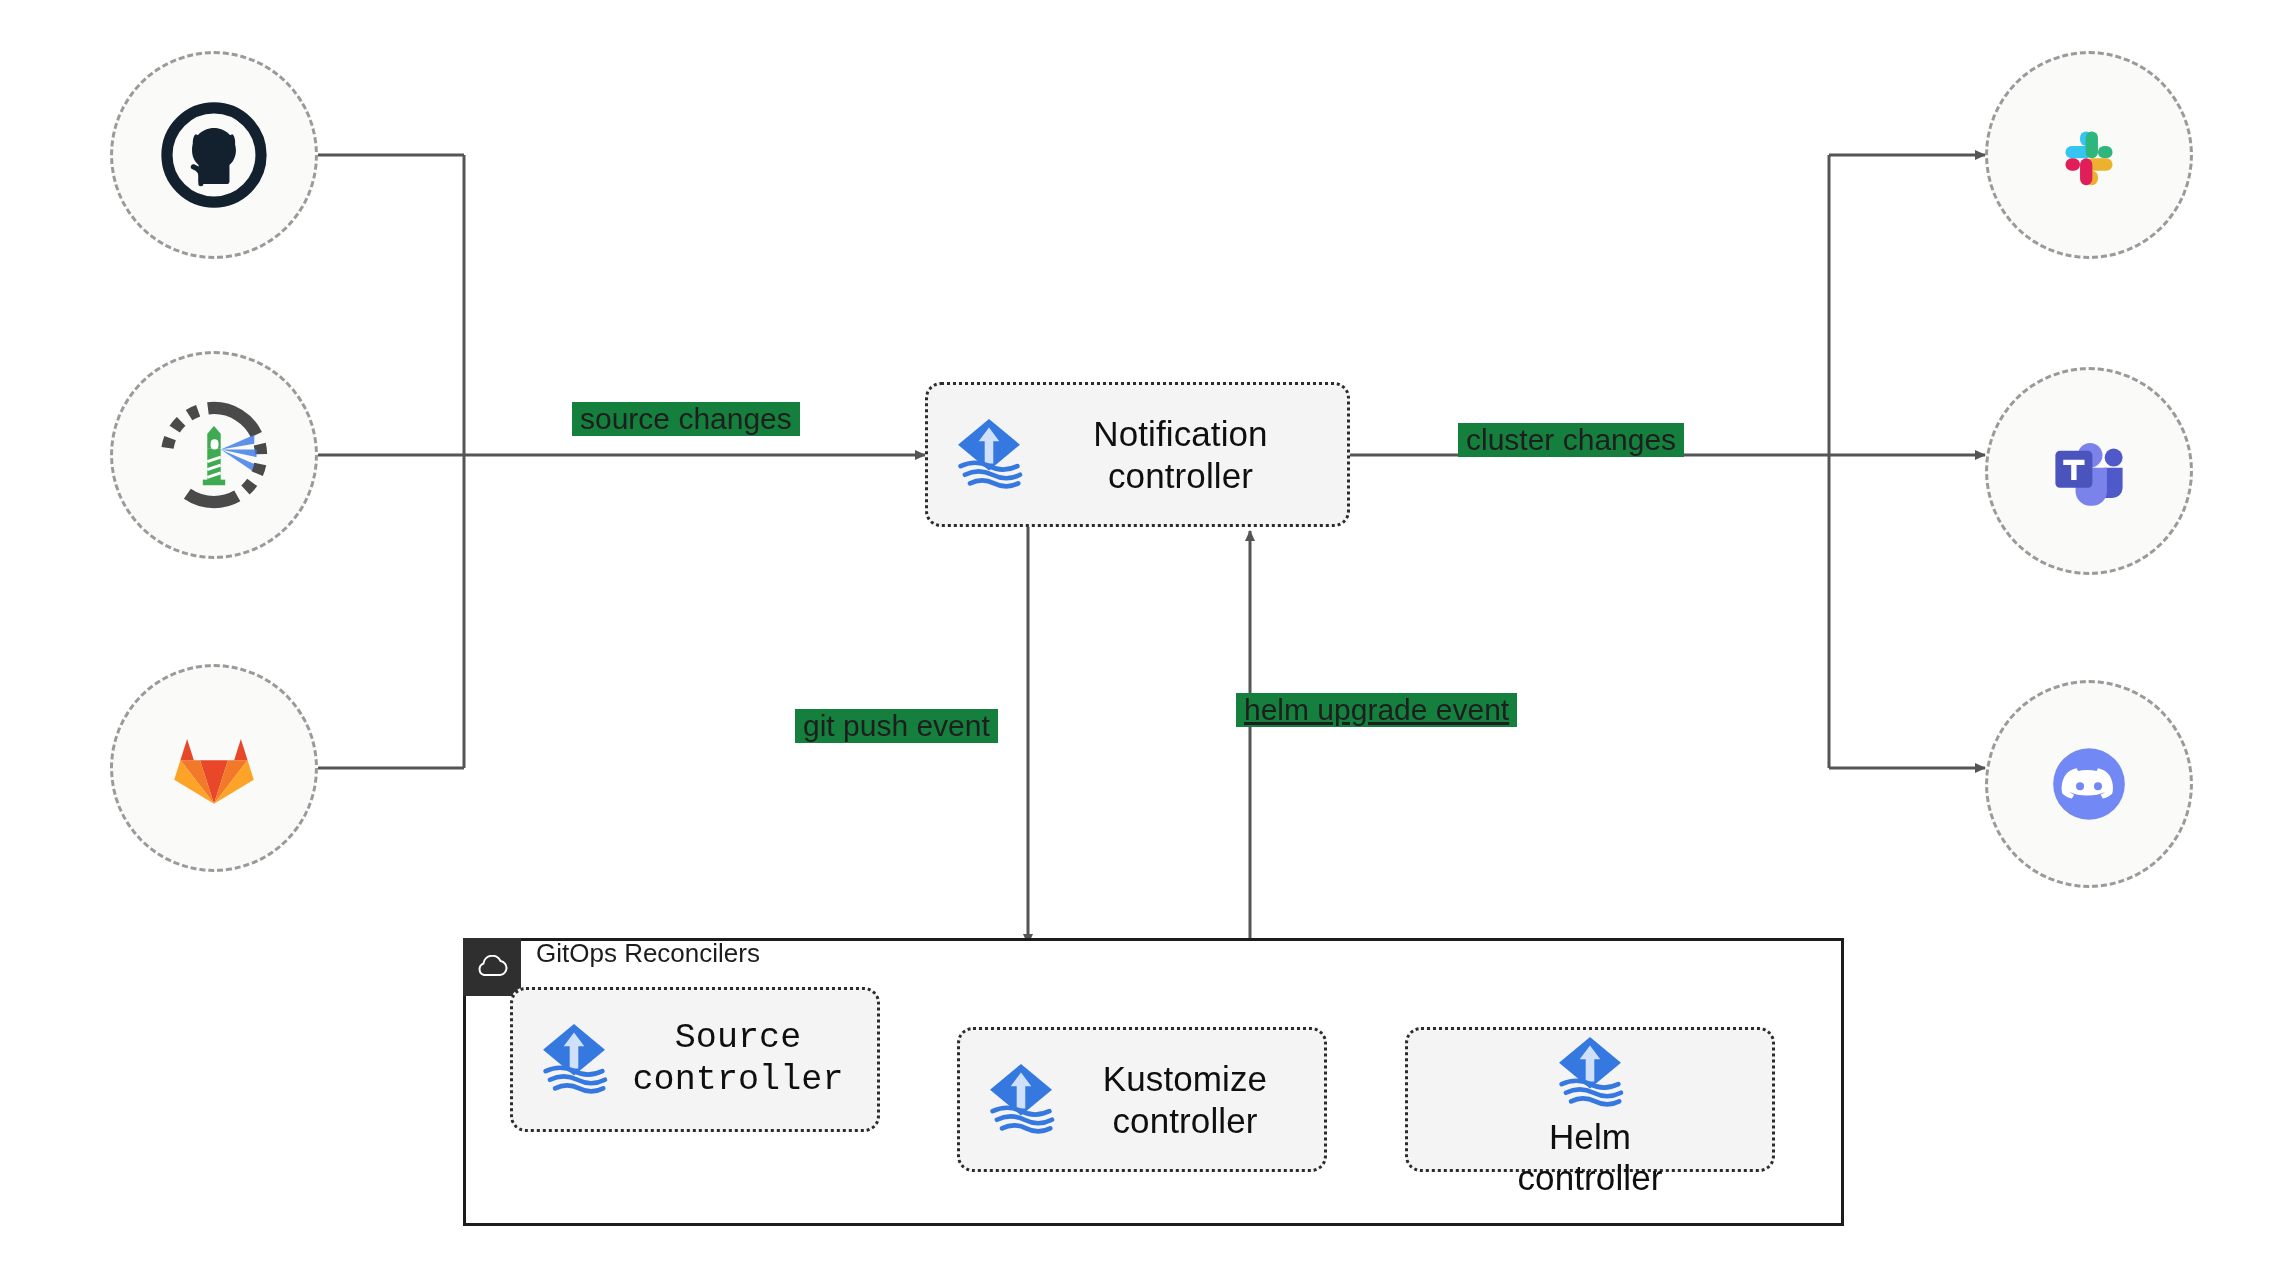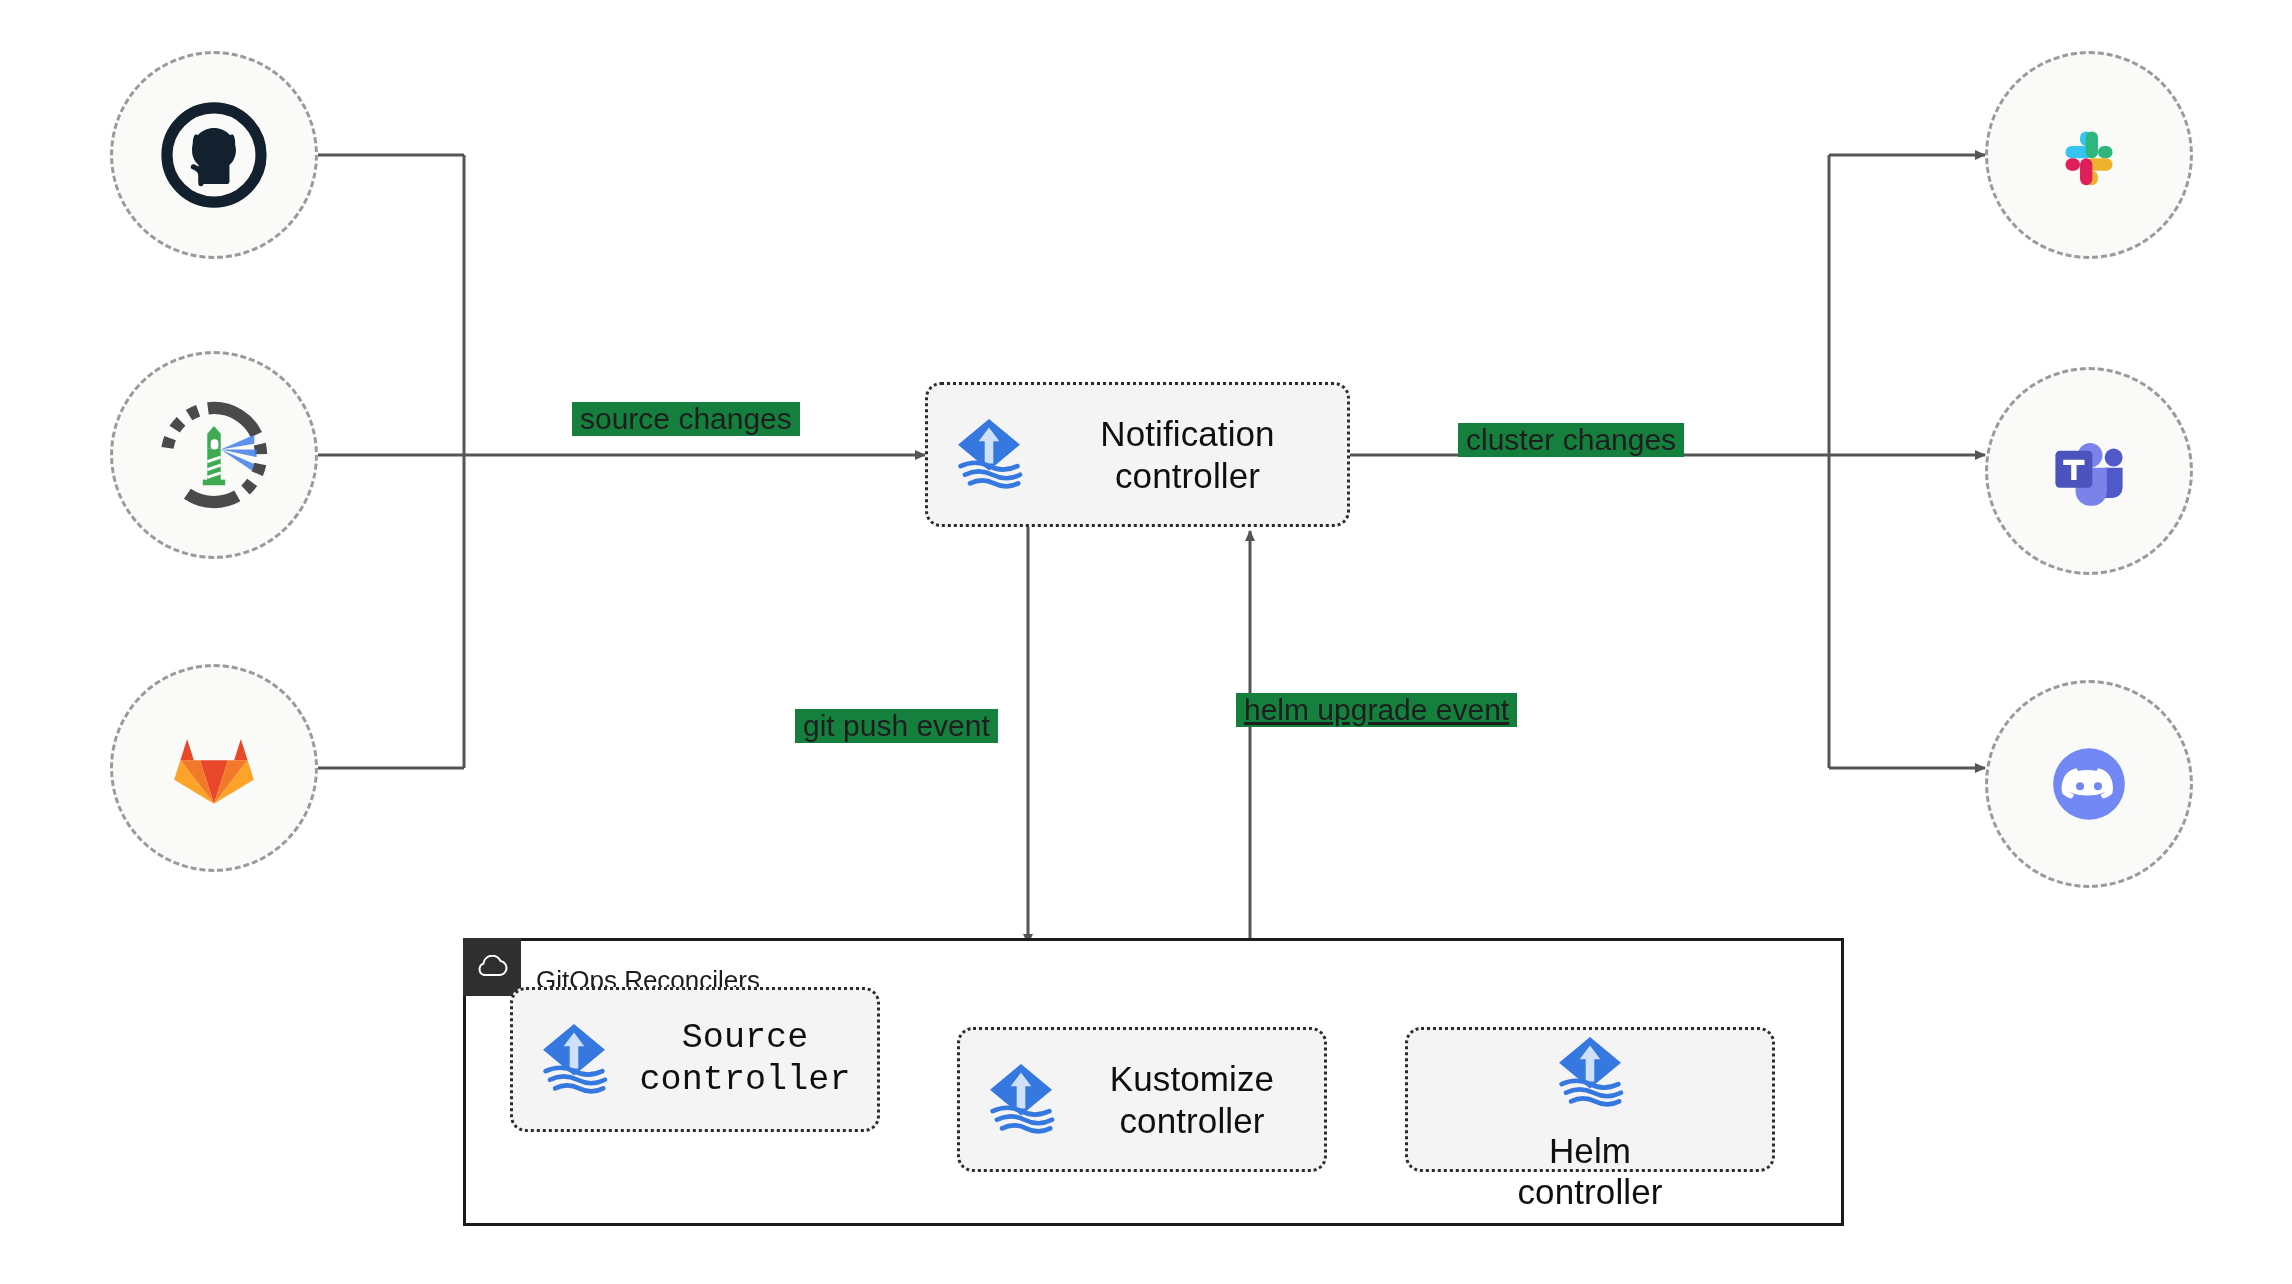--- a/index.html
+++ b/index.html
@@ -48,21 +48,21 @@
   
   .card {
     position: absolute;
     box-sizing: border-box;
     background: #f4f4f4;
     border: 3px dotted #2b2b2b;
     border-radius: 16px;
     display: flex;
     align-items: center;
     padding: 0 18px;
-    gap: 14px;
+    gap: 0;
   }
   .card .flux-logo {
     width: 86px;
     height: 86px;
     flex: 0 0 86px;
   }
   .card .card-label {
     flex: 1;
     text-align: center;
     font-size: 35px;
@@ -82,21 +82,21 @@
     box-sizing: border-box;
     border: 3px solid #1c1c1c;
     background: #ffffff;
   }
   #reconcilers-header {
     position: absolute;
     left: 463px;
     top: 938px;
     height: 58px;
     display: flex;
-    align-items: flex-end;
+    align-items: flex-start;
   }
   #reconcilers-header .cloud-chip {
     width: 58px;
     height: 58px;
     background: #2f2f2f;
     display: flex;
     align-items: center;
     justify-content: center;
     flex: 0 0 58px;
   }

